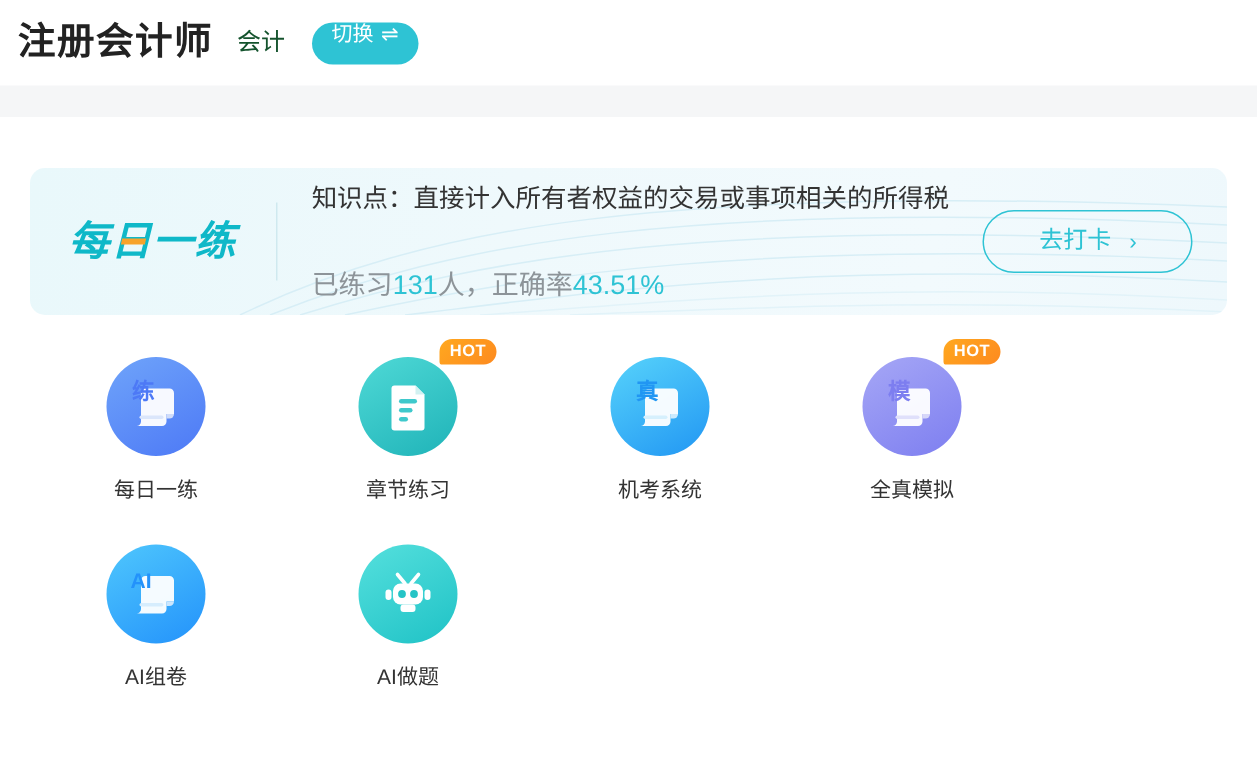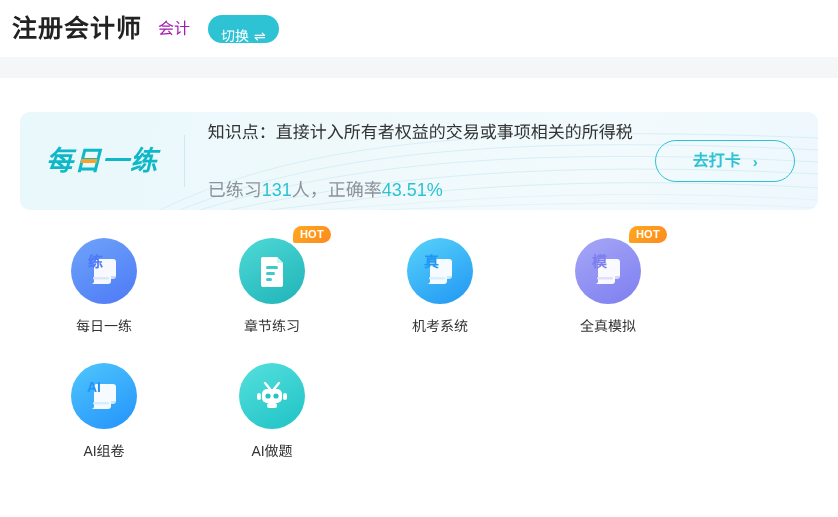--- a/index.html
+++ b/index.html
@@ -18,28 +18,28 @@
     background:#ffffff;
     display:flex;align-items:center;
   }
   .hd-title{
     margin-left:12px;
     font-size:25px;font-weight:bold;color:#222222;
     letter-spacing:1px;line-height:1;
   }
   .hd-sub{
     margin-left:16px;
-    font-size:16px;color:#a21caf;line-height:1;
+    font-size:16px;color:#14532d;line-height:1;
   }
   .switch-btn{
     margin-left:18px;
     height:28px;min-width:70px;
     background:#2ec3d4;
     border-radius:14px;
-    display:flex;align-items:flex-end;justify-content:center;
+    display:flex;align-items:flex-start;justify-content:center;
     gap:5px;
     padding:0 13px;
     box-sizing:border-box;
     cursor:pointer;
   }
   .switch-btn .sw-label{font-size:14px;color:#ffffff;line-height:1;}
   .switch-btn .sw-icon{font-size:14px;color:#ffffff;line-height:1;}
 
   .hd-divider{
     position:absolute;left:0;top:57px;width:838px;height:21px;
@@ -102,21 +102,20 @@
   }
   .checkin-btn{
     width:140px;height:42px;
     border:1px solid #2ec3d4;
     border-radius:21px;
     display:flex;align-items:center;justify-content:center;
     gap:12px;
     background:transparent;
     cursor:pointer;
     box-sizing:border-box;
-    font-weight:bold;
   }
   .checkin-btn .ck-label{font-size:16px;color:#2ec3d4;line-height:1;}
   .checkin-btn .ck-arrow{font-size:15px;color:#2ec3d4;line-height:1;}
 
   
   .grid{
     position:absolute;left:20px;top:238px;width:810px;
   }
   .grid-row{
     display:flex;

